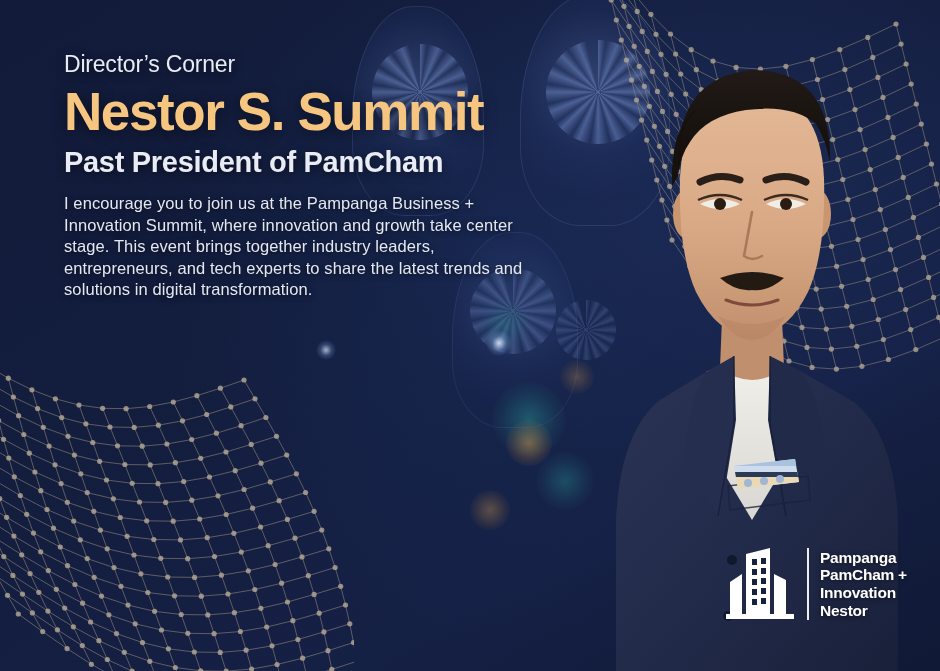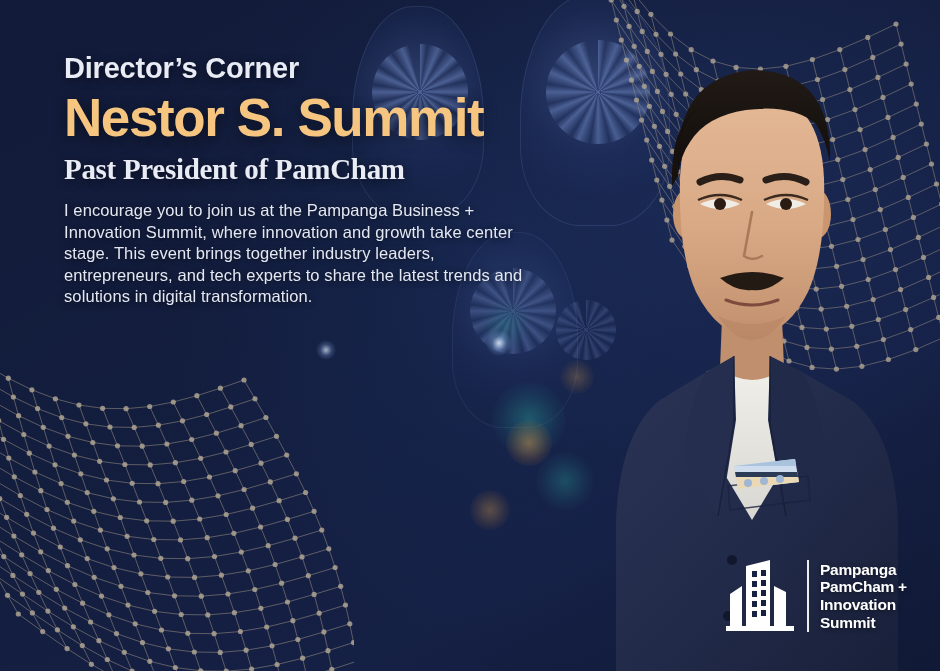--- a/index.html
+++ b/index.html
@@ -83,51 +83,50 @@
     background:radial-gradient(circle, rgba(200,222,255,.45) 0%, rgba(120,160,230,.16) 44%, rgba(60,100,180,0) 74%); }
 
   
   .mesh{ position:absolute; pointer-events:none; }
   .mesh.left{  left:-116px; top:296px;  width:470px; height:430px; }
   .mesh.right{ left:578px;  top:-84px;  width:412px; height:520px; }
 
   
   .content{ position:absolute; left:64px; top:52px; width:470px; z-index:6; }
   .kicker{
-    font-size:29px; font-weight:bold; color:#e9ecf4;
+    font-size:23px; font-weight:normal; color:#e9ecf4;
     letter-spacing:-.2px; line-height:1.12;
     text-shadow:0 2px 10px rgba(0,0,0,.55);
   }
   .name{
     margin-top:6px;
     font-size:53px; font-weight:bold; color:#f6c681;
     letter-spacing:-1.4px; line-height:1.04;
     text-shadow:0 3px 14px rgba(0,0,0,.5);
   }
   .role{
     margin-top:7px;
     font-size:29px; font-weight:bold; color:#e9ecf4;
     letter-spacing:-.3px; line-height:1.12;
     text-shadow:0 2px 10px rgba(0,0,0,.55);
-    font-family:Liberation Serif, serif;
   }
   .body{ margin-top:15px; }
   .para{
     font-size:16.5px; color:#e4e8f2; line-height:21.5px;
     letter-spacing:.1px;
     text-shadow:0 1px 6px rgba(0,0,0,.6);
   }
   .para + .para{ margin-top:21px; }
 
   
   .portrait{ position:absolute; right:0; bottom:0; width:420px; height:671px; z-index:5; }
 
   
   .logo{
-    position:absolute; left:724px; top:556px; z-index:8;
+    position:absolute; left:724px; top:544px; z-index:8;
     display:flex; align-items:center; gap:11px;
   }
   .logo-mark{ width:72px; height:80px; flex:0 0 auto; }
   .logo-rule{ width:2px; height:72px; background:#ffffff; opacity:.92; flex:0 0 auto; }
   .logo-words{
     font-size:15.5px; font-weight:bold; color:#ffffff;
     line-height:17.6px; letter-spacing:-.25px;
     text-shadow:0 1px 5px rgba(0,0,0,.5);
   }
 </style>
@@ -1657,17 +1656,17 @@
           <rect x="37" y="44" width="5" height="6"></rect>
         <rect x="28" y="55" width="5" height="6"></rect>
           <rect x="37" y="54" width="5" height="6"></rect>
       </g>
     </svg>
     <div class="logo-rule"></div>
     <div class="logo-words">
       <div>Pampanga</div>
       <div>PamCham +</div>
       <div>Innovation</div>
-      <div>Summit</div>
+      <div>Nestor</div>
     </div>
   </div>
 
 </div>
 
 </body></html>

